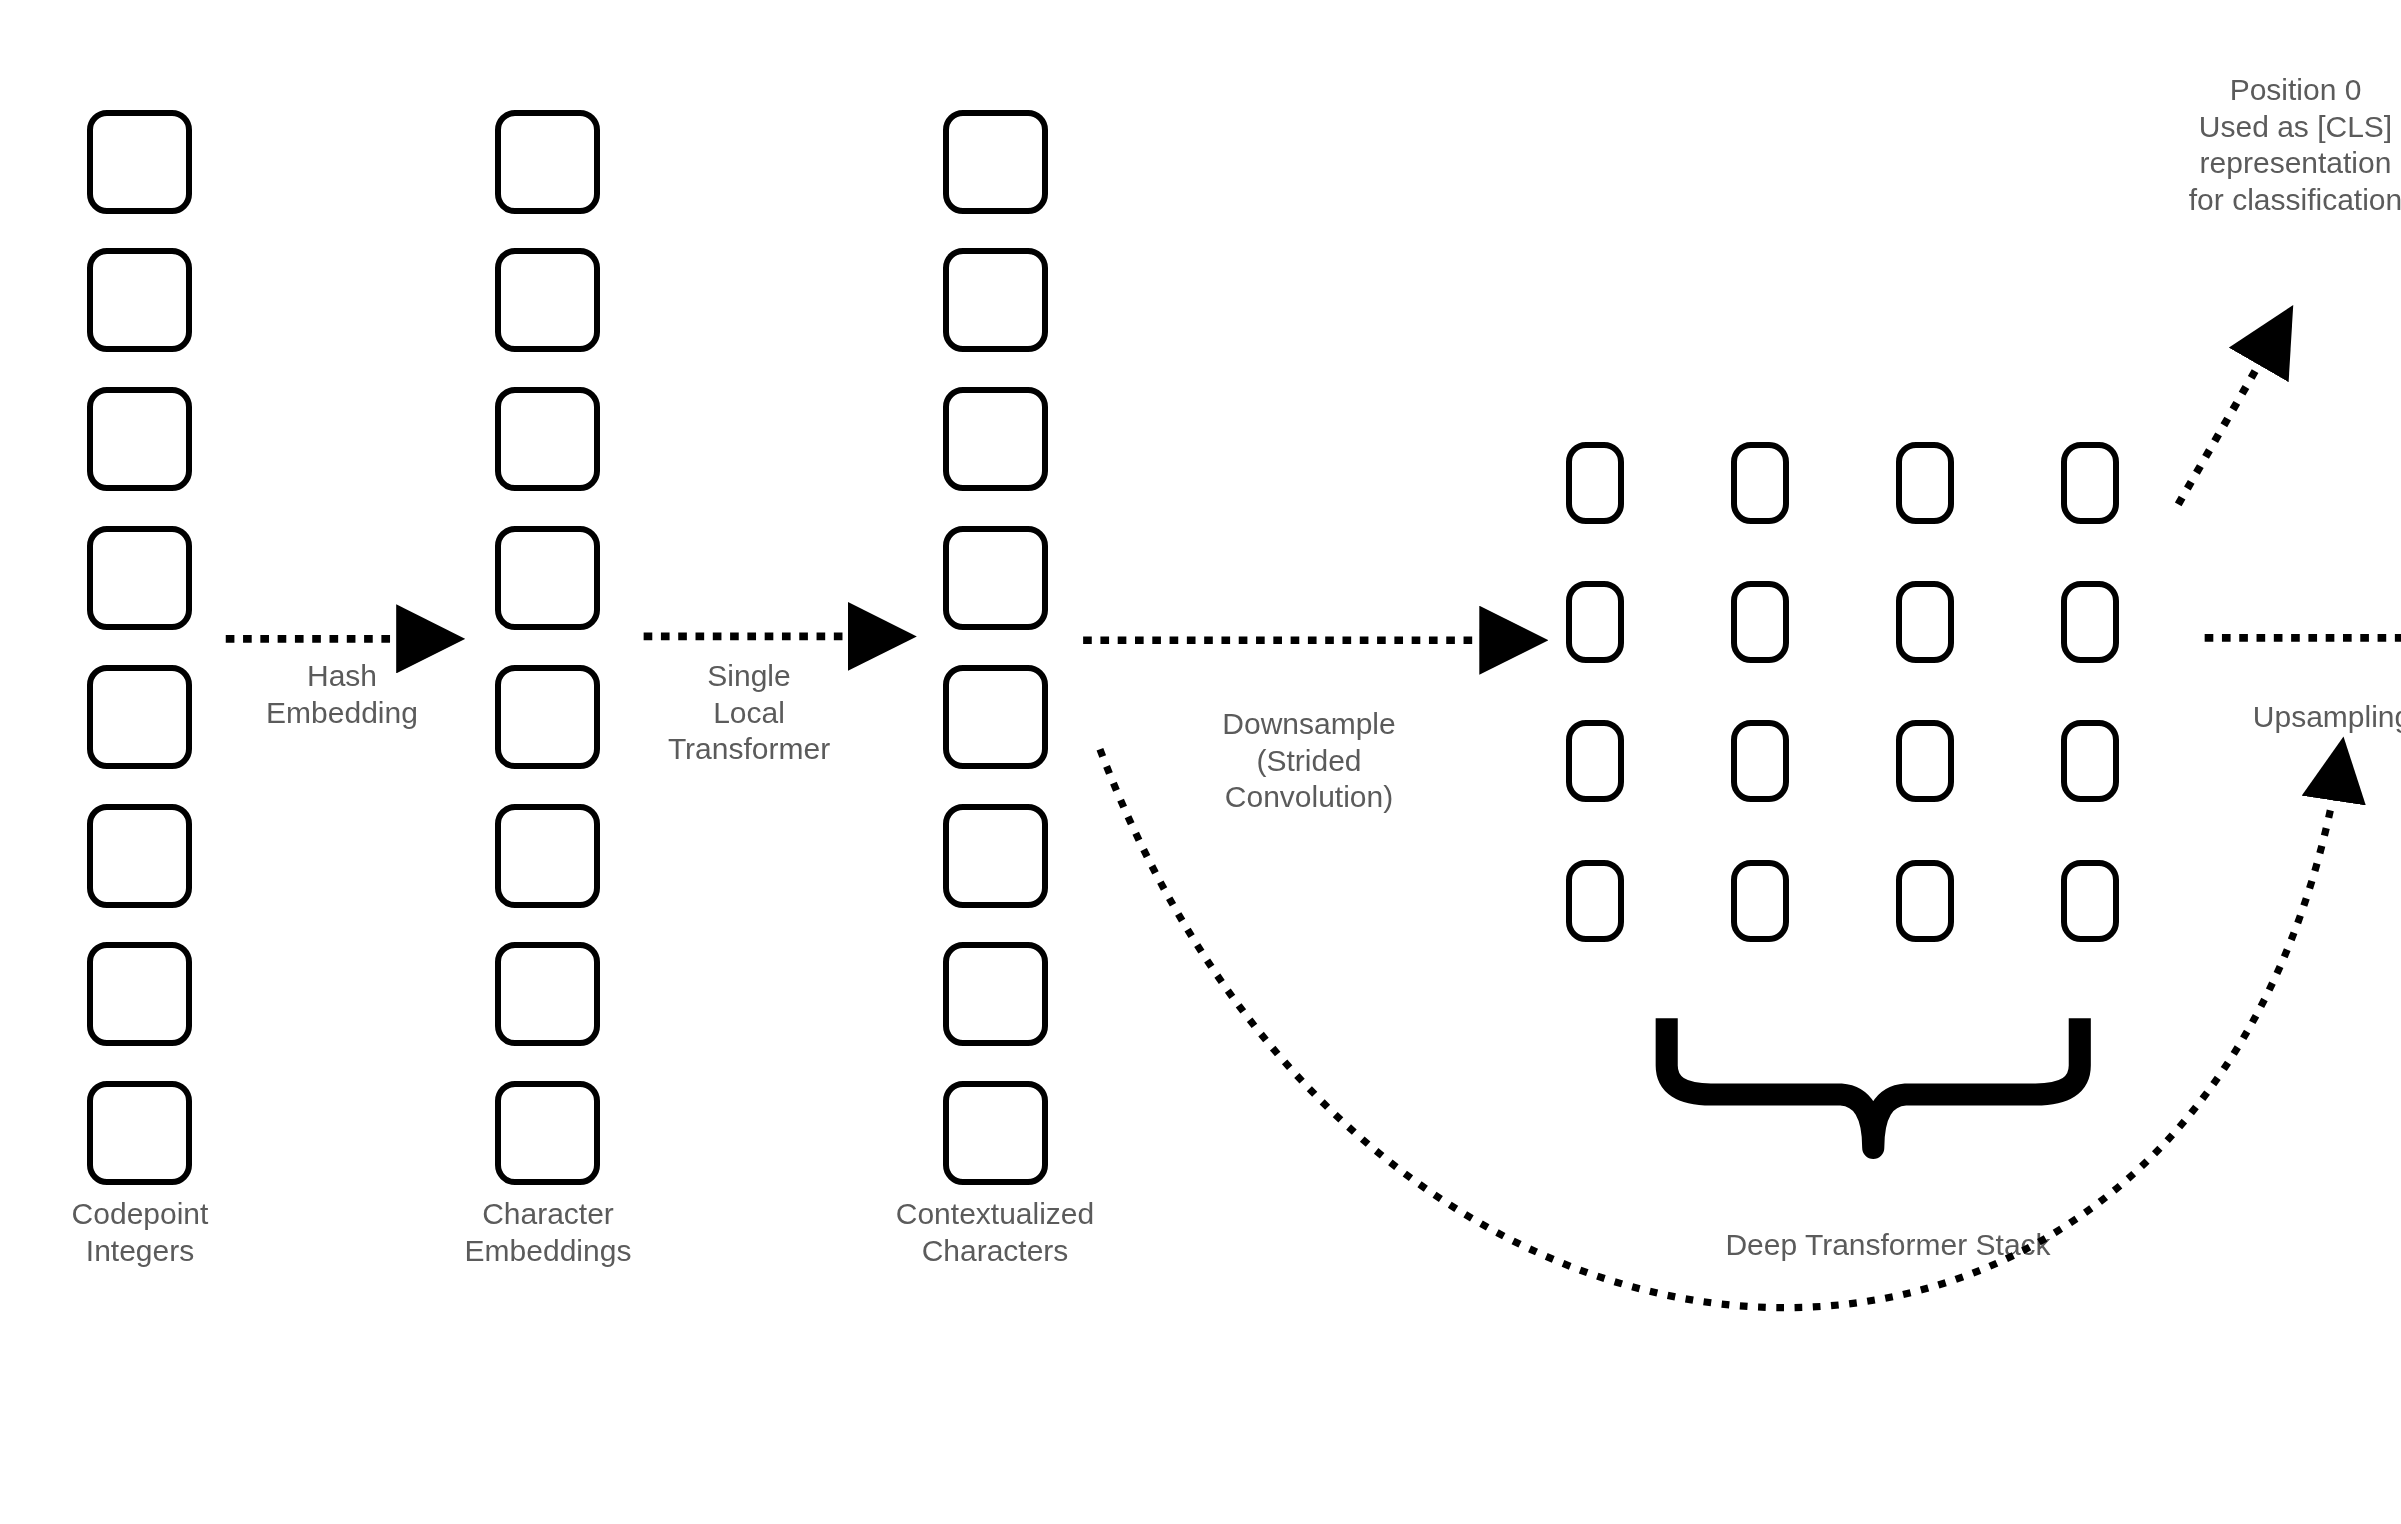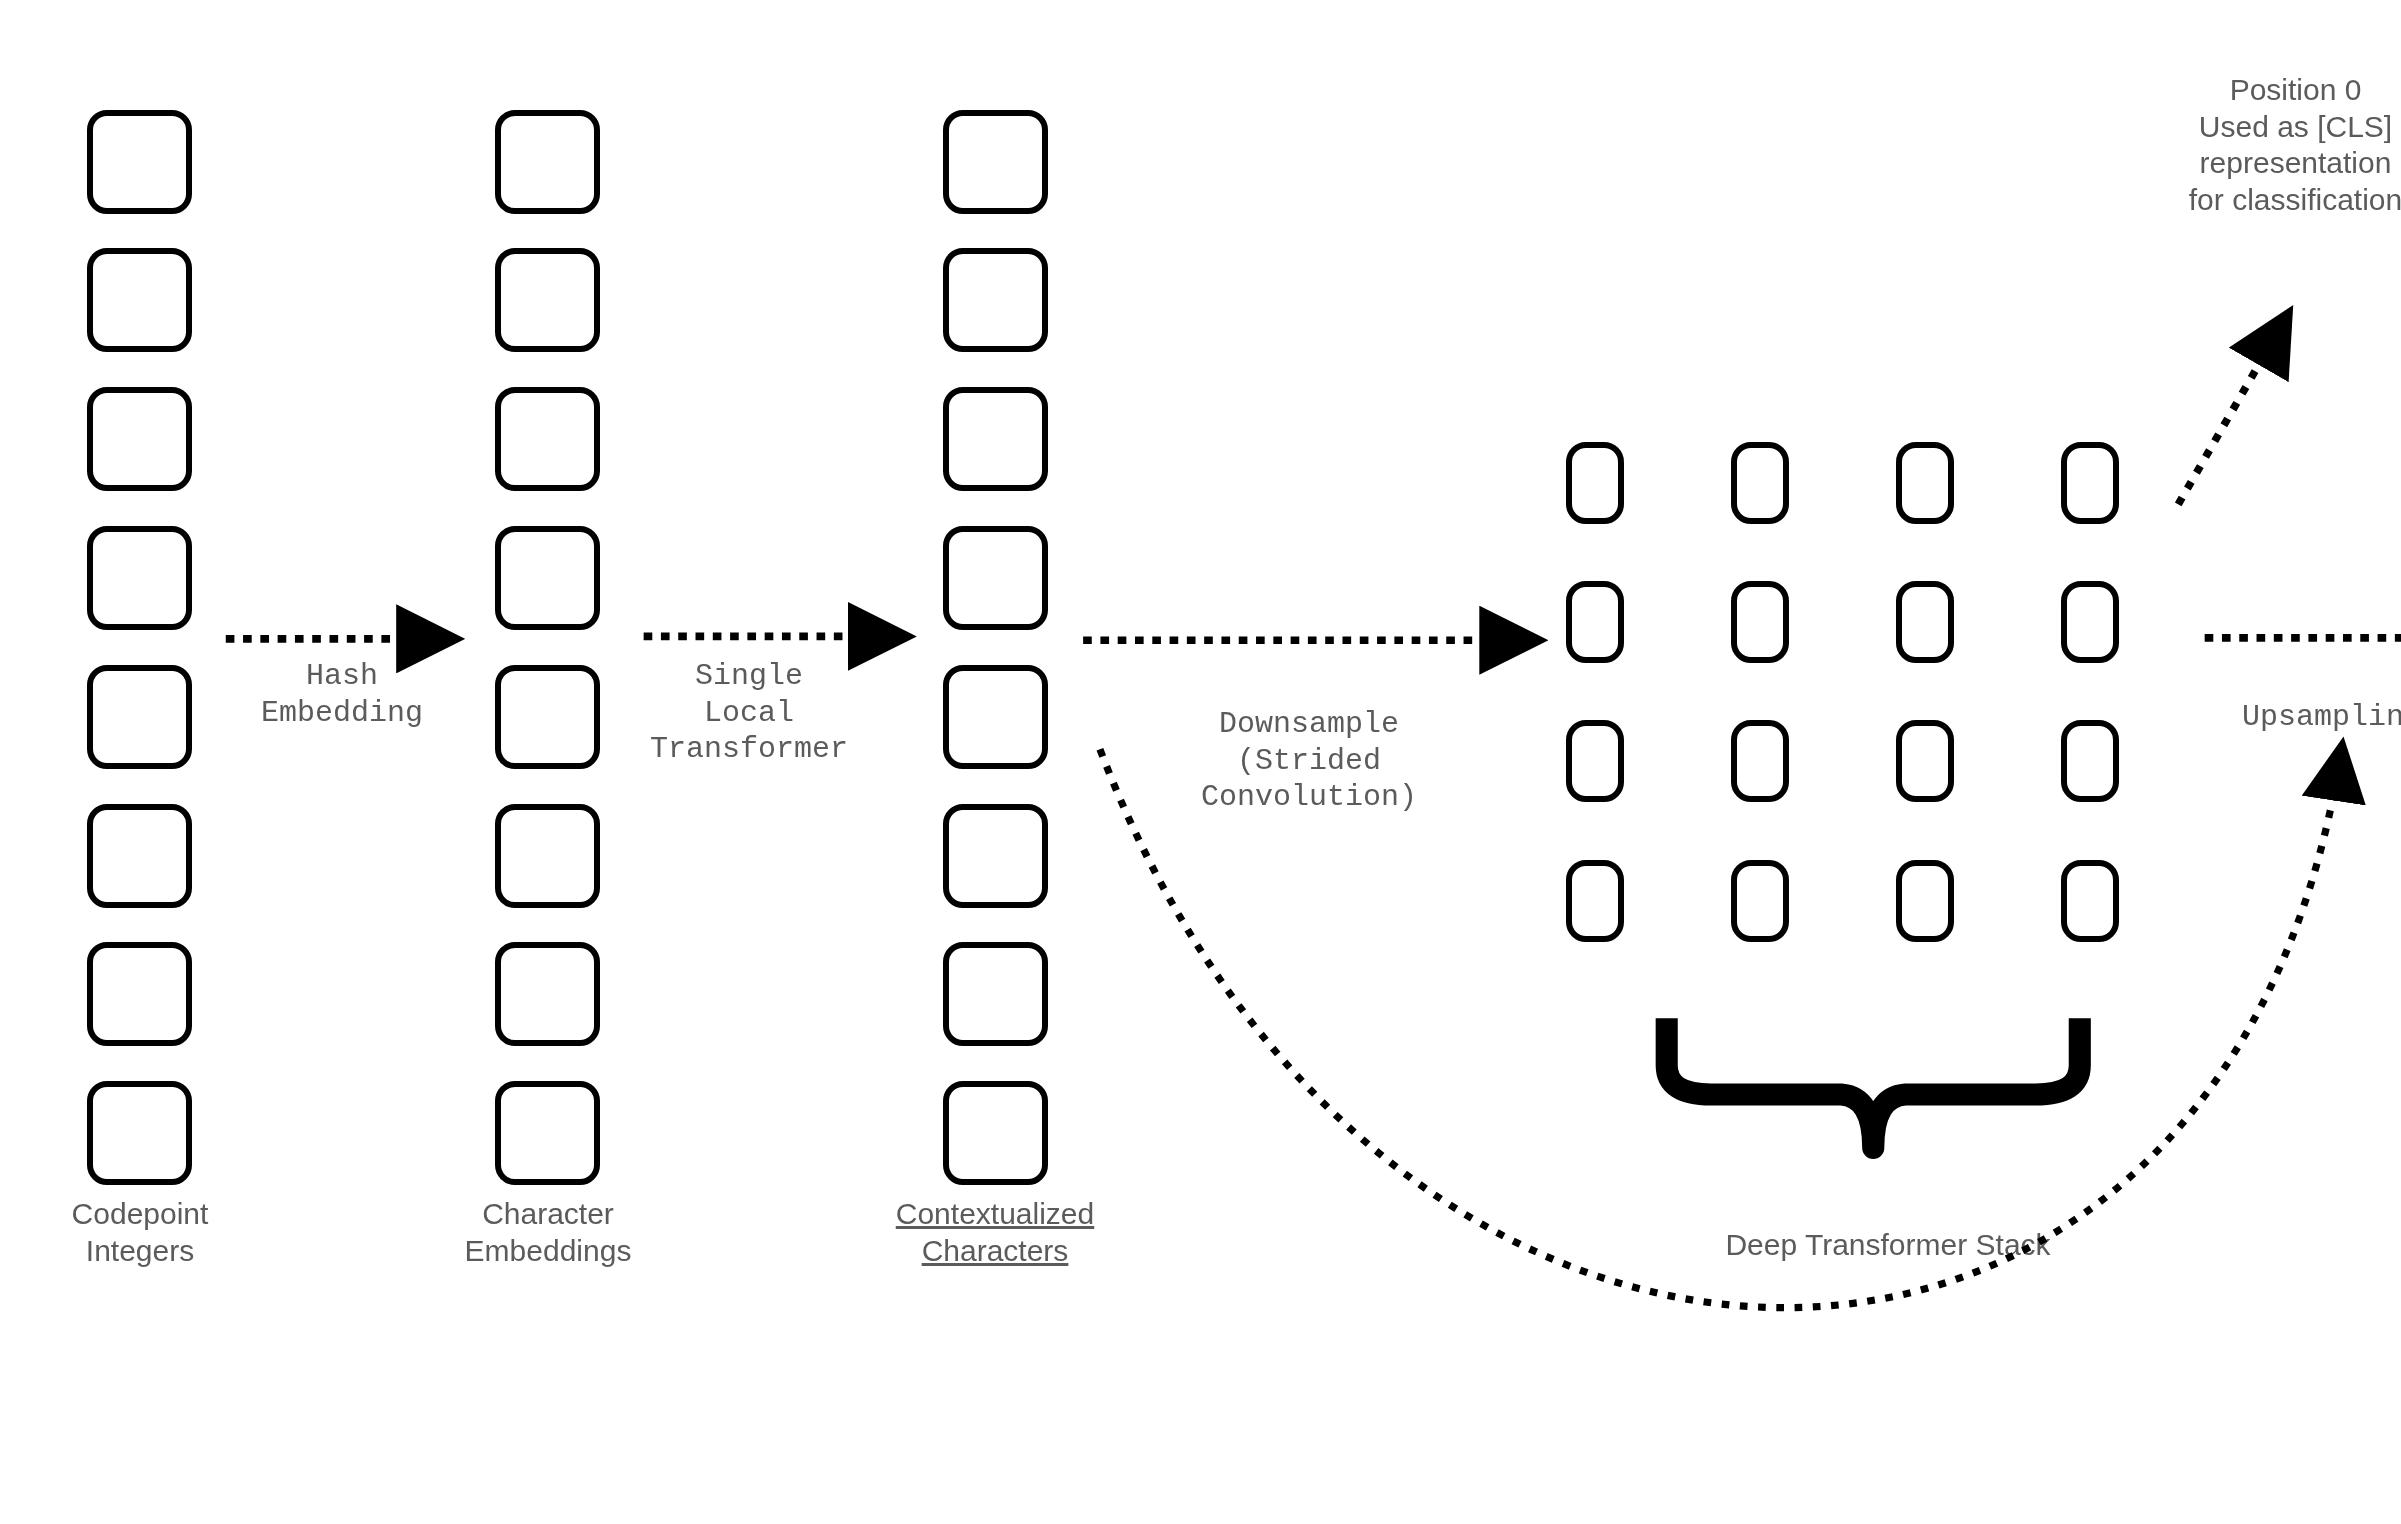--- a/index.html
+++ b/index.html
@@ -23,21 +23,21 @@
     position:absolute;
     color:#5b5b5b;
     font-size:30px;
     line-height:1.22;
     text-align:center;
     white-space:pre-line;
     font-family:"Liberation Sans", sans-serif;
   }
 
   .col-label { transform:translateX(-50%); }
-  .edge-label { transform:translateX(-50%);font-family:Liberation Mono, monospace; }
+  .edge-label { transform:translateX(-50%); }
 
   svg.overlay {
     position:absolute; left:0; top:0;
     width:3307px; height:1525px;
     pointer-events:none;
   }
 </style>
 </head>
 <body>
 
@@ -83,21 +83,21 @@
       <div class="cell" style="left: 1566px; top: 860px; width: 58px; height: 82px;"></div>
       <div class="cell" style="left: 1731px; top: 860px; width: 58px; height: 82px;"></div>
       <div class="cell" style="left: 1896px; top: 860px; width: 58px; height: 82px;"></div>
       <div class="cell" style="left: 2061px; top: 860px; width: 58px; height: 82px;"></div>
     </div>
   <div id="labels">
       <div class="label col-label" style="left: 140px; top: 1196px; width: 365px; margin-left: 0px; transform: translateX(-50%);">Codepoint
 Integers</div>
       <div class="label col-label" style="left: 548px; top: 1196px; width: 365px; margin-left: 0px; transform: translateX(-50%);">Character
 Embeddings</div>
-      <div class="label col-label" style="left: 995px; top: 1196px; width: 365px; margin-left: 0px; transform: translateX(-50%); text-decoration: underline;">Contextualized
+      <div class="label col-label" style="left: 995px; top: 1196px; width: 365px; margin-left: 0px; transform: translateX(-50%);">Contextualized
 Characters</div>
       <div class="label" style="left: 1888px; top: 1227px; width: 576px; transform: translateX(-50%);">Deep Transformer Stack</div>
       <div class="label edge-label" style="left: 342px; top: 658px; width: 307px; transform: translateX(-50%);">Hash
 Embedding</div>
       <div class="label edge-label" style="left: 749px; top: 658px; width: 307px; transform: translateX(-50%);">Single
 Local
 Transformer</div>
       <div class="label edge-label" style="left: 1309px; top: 658px; width: 307px; transform: translateX(-50%); margin-top: 48px;">Downsample
 (Strided
 Convolution)</div>

